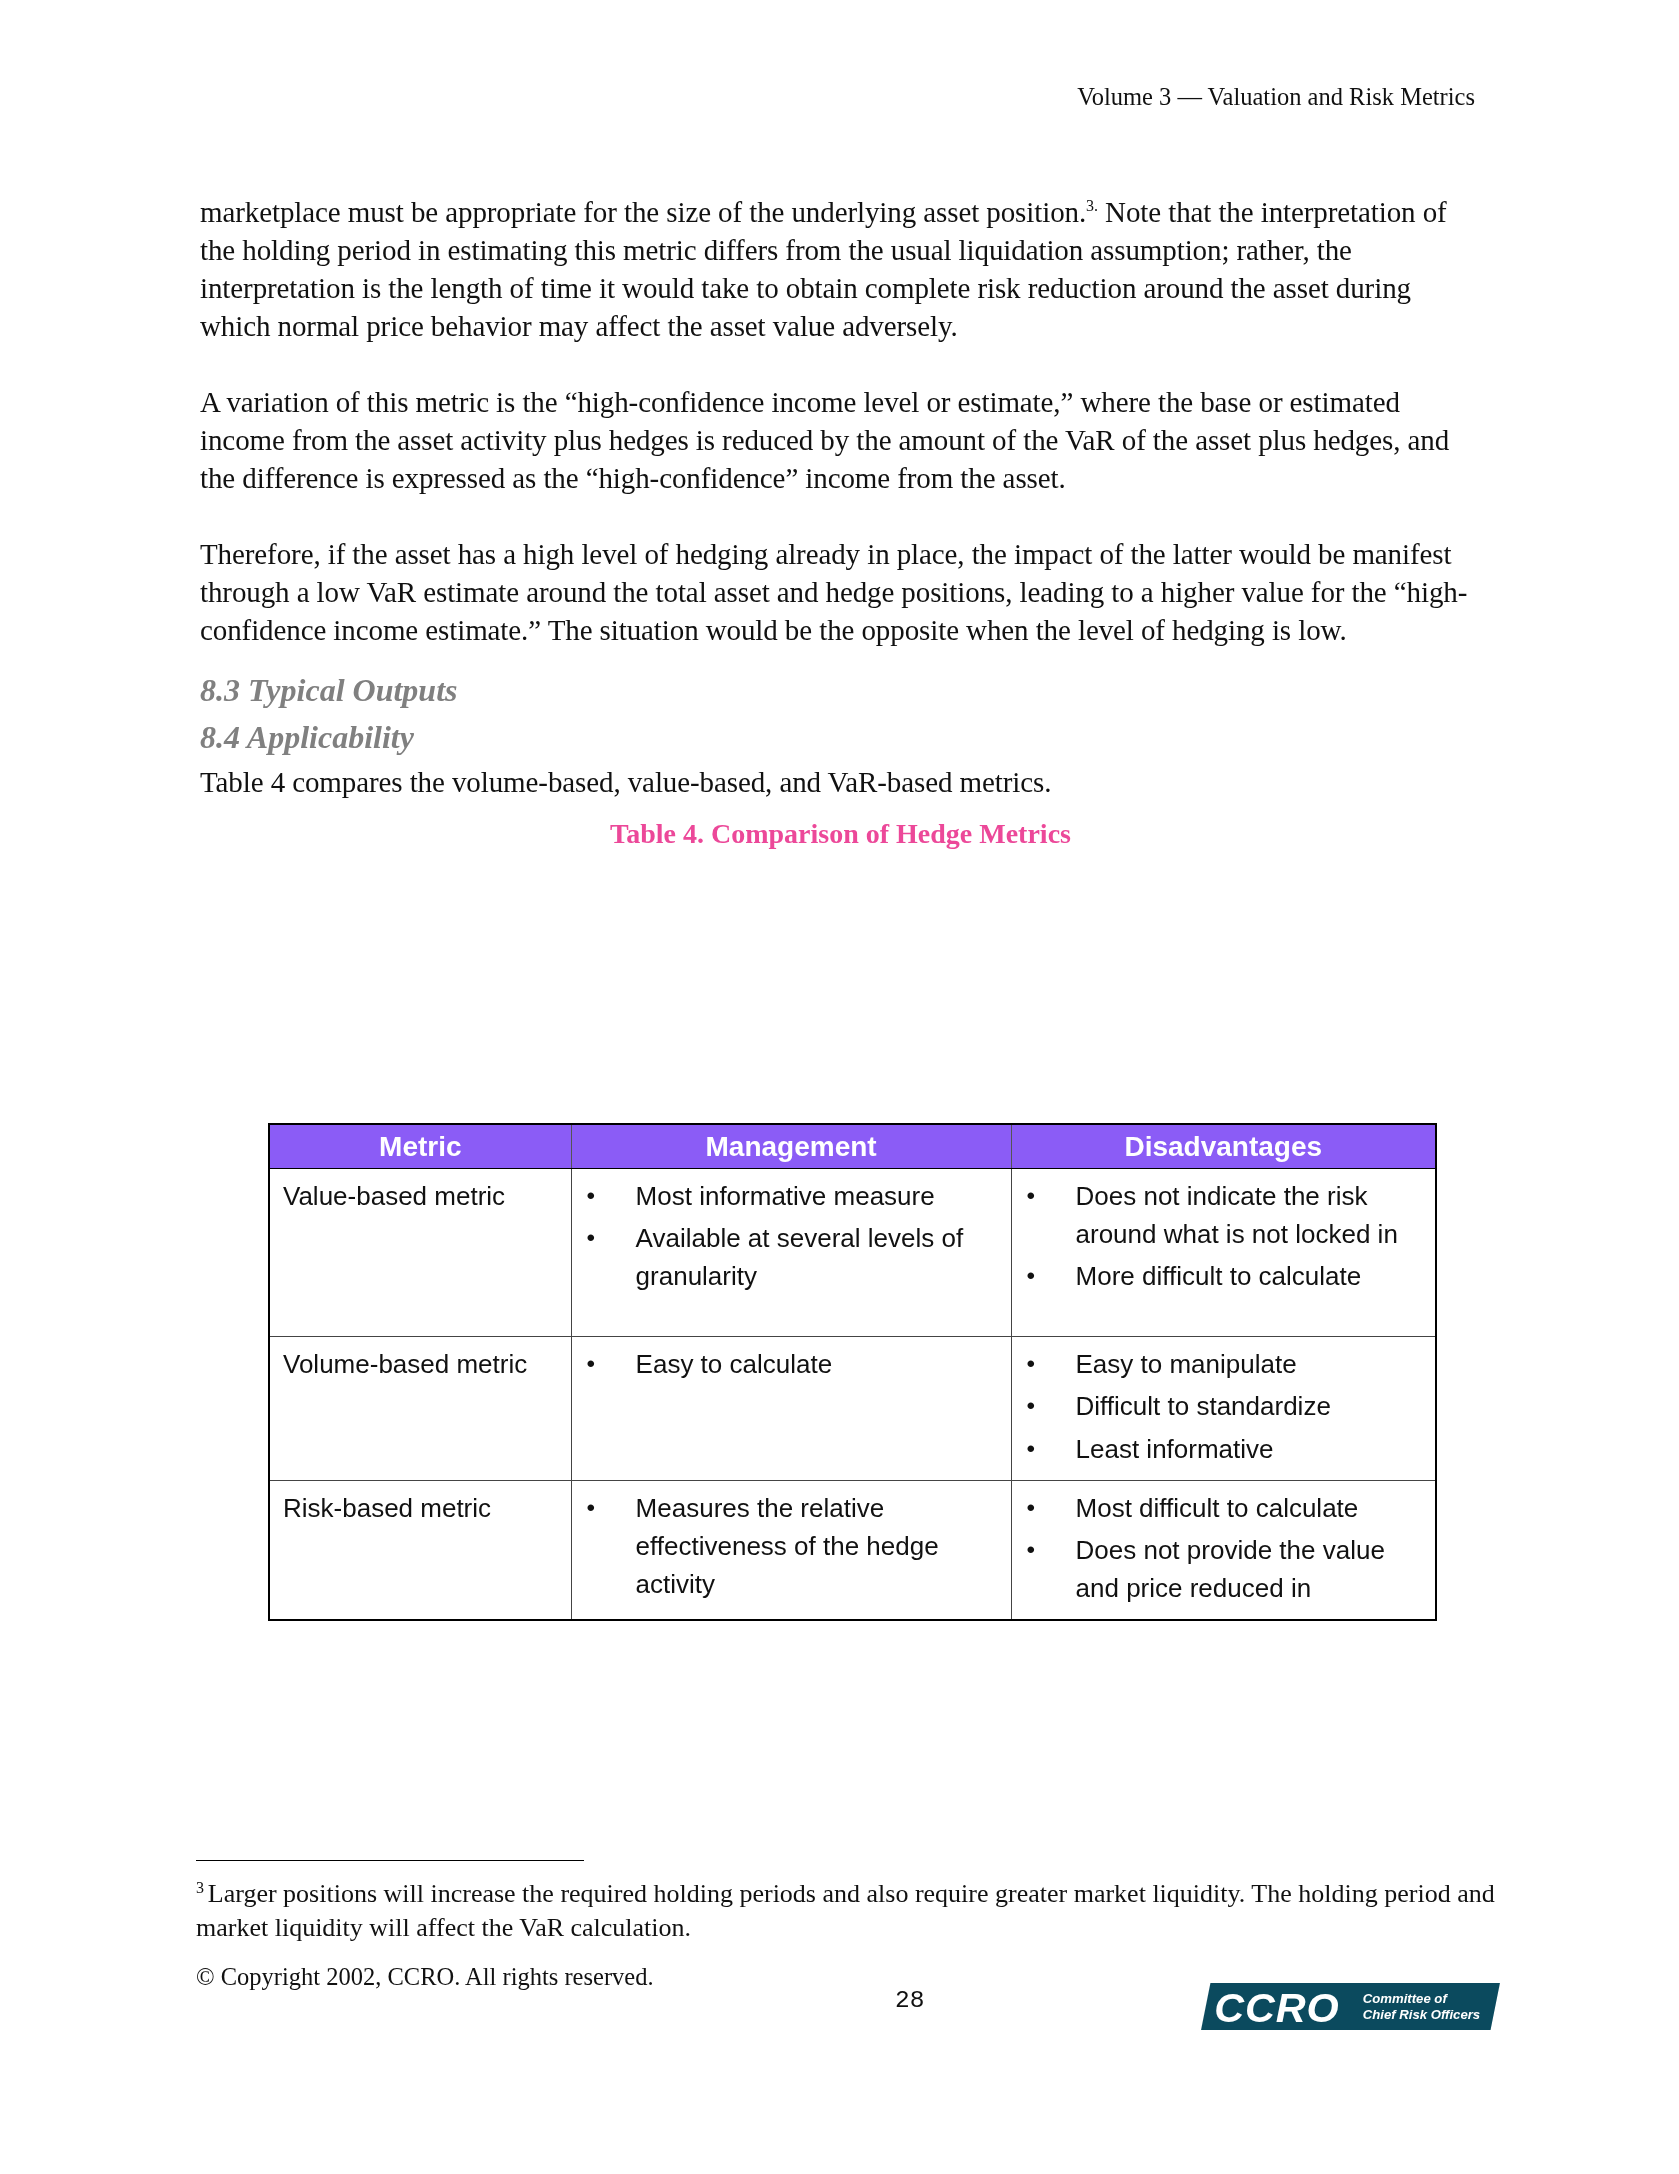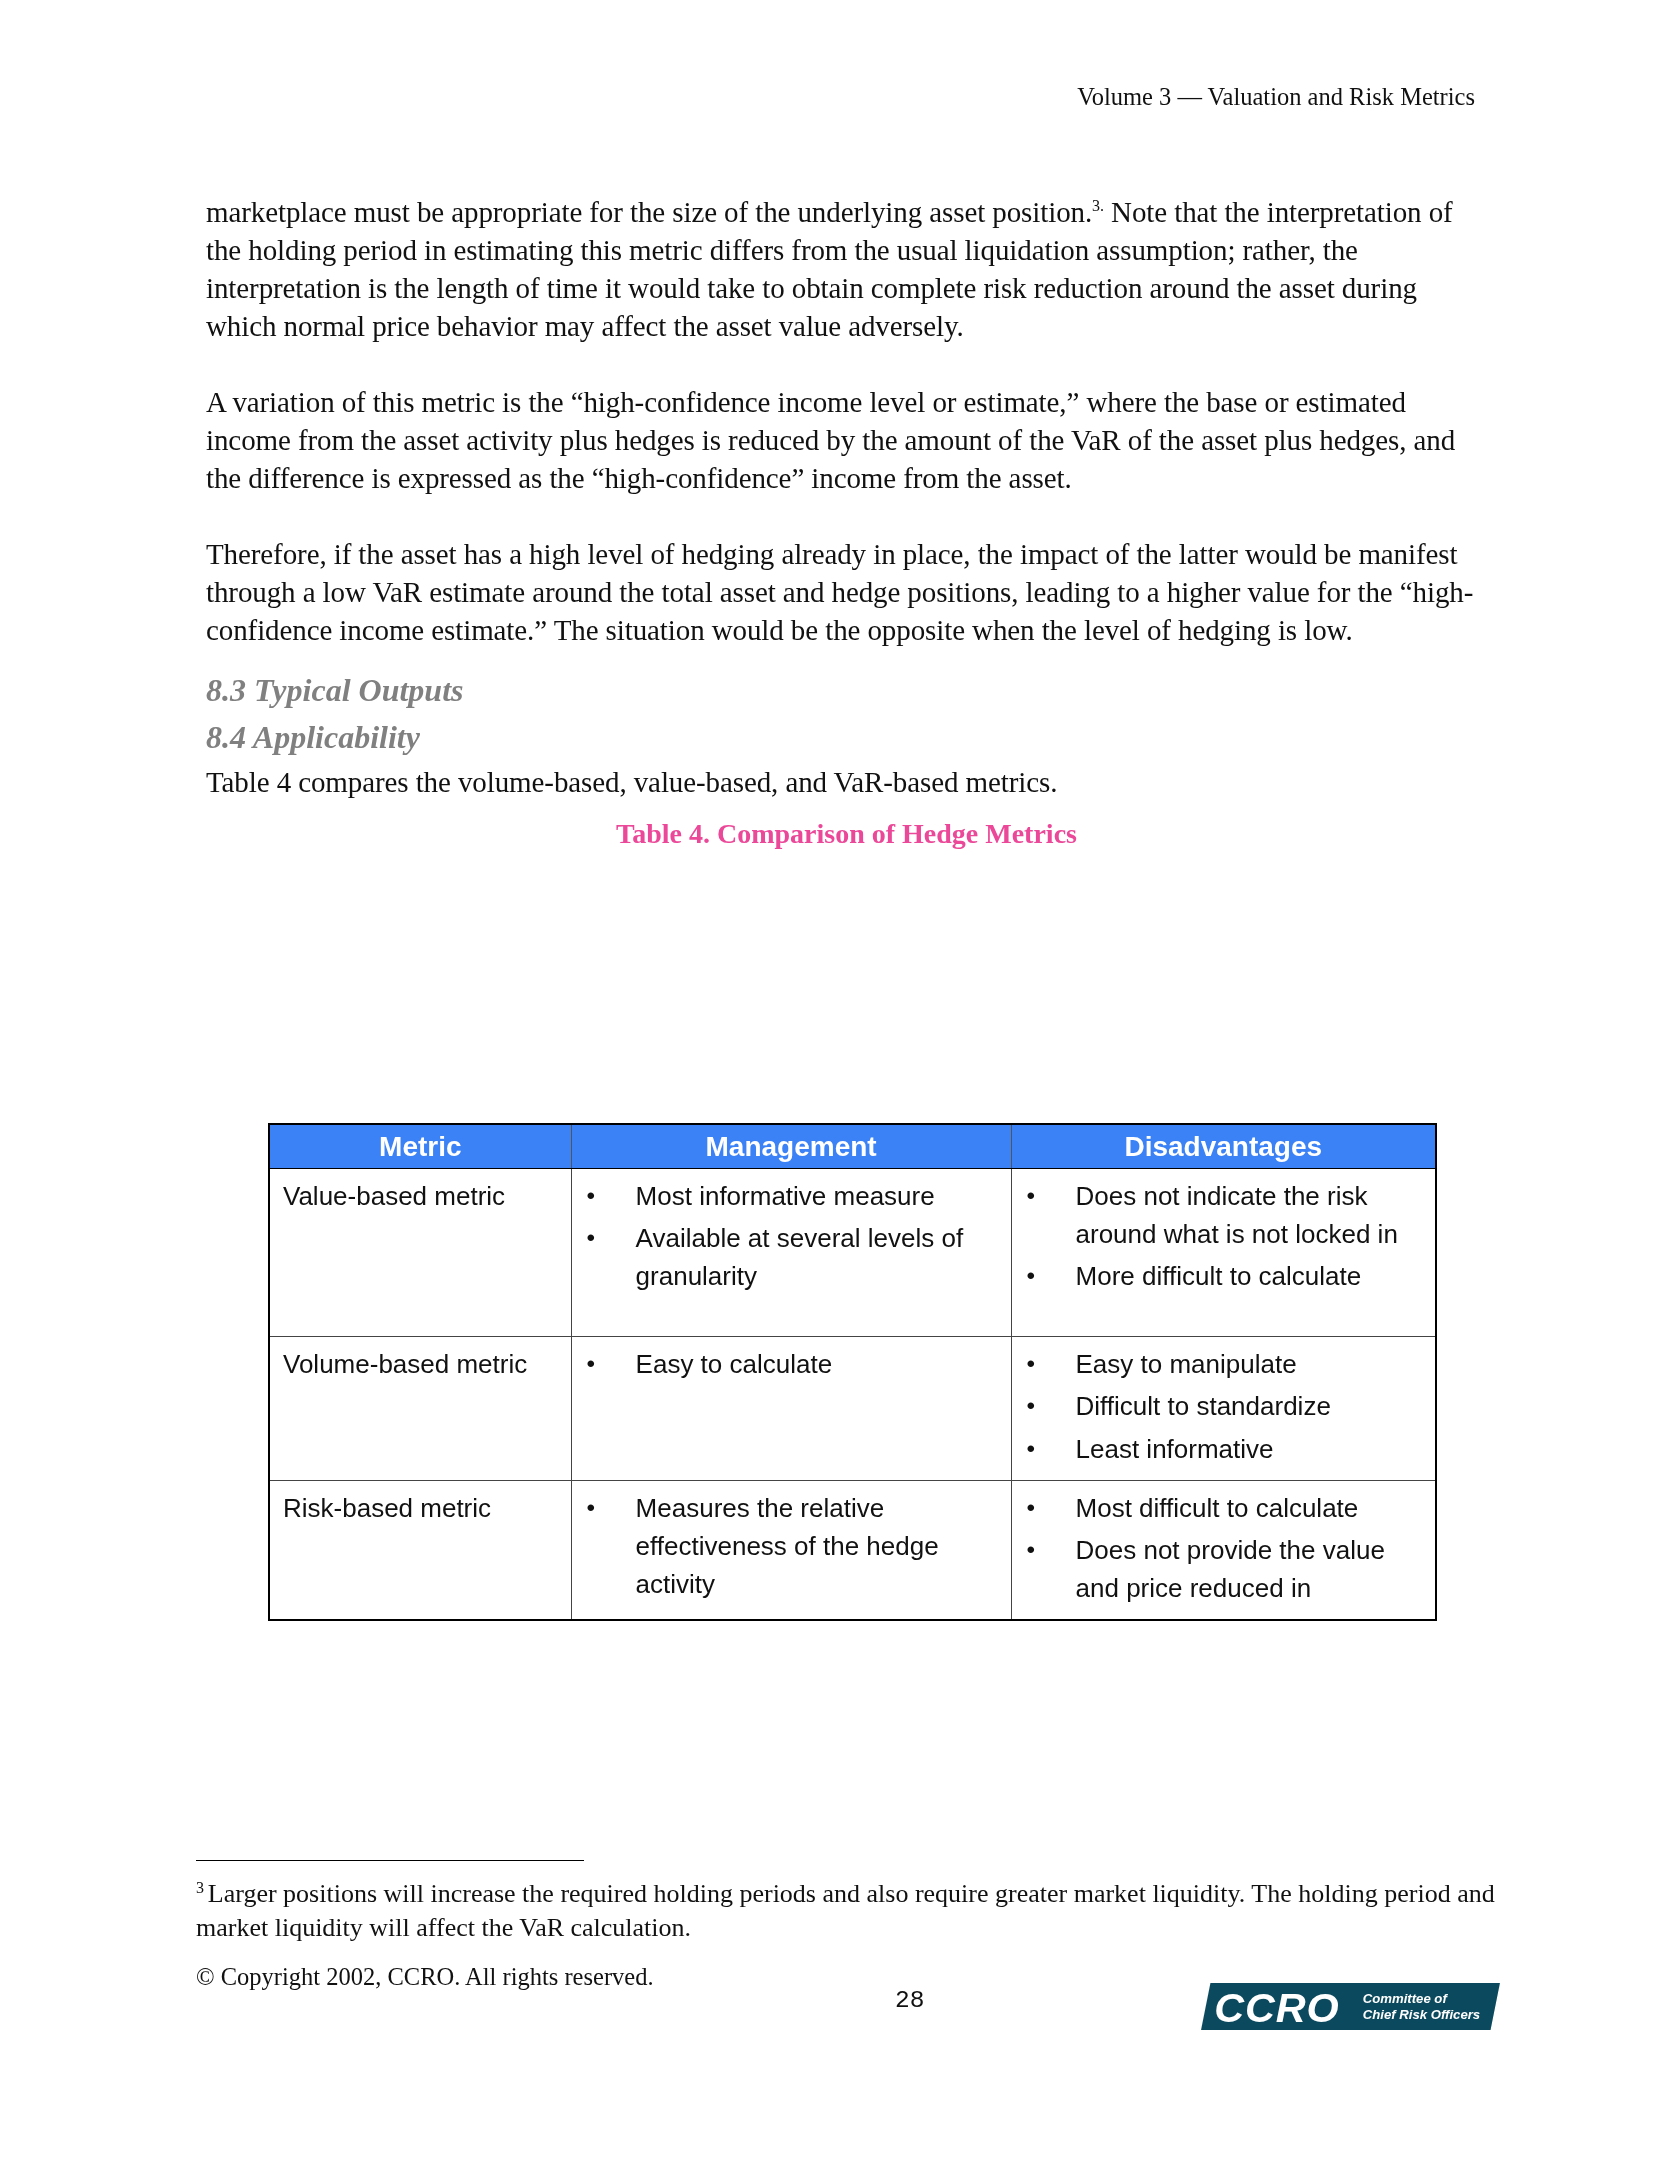--- a/index.html
+++ b/index.html
@@ -1,41 +1,41 @@
 <!DOCTYPE html>
 <html style="font-size:15px"><head>
 <meta charset="utf-8">
 <style>
   html, body { margin:0; padding:0; background:#ffffff; }
   body { width:1680px; height:2174px; position:relative; overflow:hidden; color:#111; }
   .running-header {
     position:absolute; top:83px; right:205px;
     font-family: "Liberation Serif", serif; font-size:24.5px; color:#111;
   }
-  .content { position:absolute; left:206px; width:1281px; top:193px; }
+  .content { position:absolute; left:200px; width:1281px; top:193px; }
   .para {
     font-family: "Liberation Serif", serif; font-size:29px; line-height:38px;
     margin:0 0 38px 0; color:#111; letter-spacing:-0.1px;
   }
   .para sup { font-size:16px; vertical-align: 11.3px; line-height:0; }
   .heading {
     font-family: "Liberation Serif", serif; font-style:italic; font-size:32px;
     color:#808080; margin:0 0 5.6px 0; line-height:41px;
   }
   .caption {
     font-family: "Liberation Serif", serif; font-weight:bold; font-size:28px;
     text-align:center; margin: 17px 0 36px 0; color:#ec4899;
   }
   table.metrics {
     position:absolute; left:268px; top:1123px; width:1169px;
     border-collapse:collapse; border:2.8px solid #000;
     font-family: "Liberation Sans", sans-serif; font-size:26px; color:#111;
   }
   table.metrics th {
-    background:#3b82f6; color:#ffffff; font-weight:bold; font-size:28px;
+    background:#8b5cf6; color:#ffffff; font-weight:bold; font-size:28px;
     height:43px; padding:0; border-left:0.9px solid #555; border-right:0.9px solid #555;
     border-bottom:0.9px solid #000;
   }
   table.metrics td {
     vertical-align:top; border:0.9px solid #444; padding:7.5px 13px 7.5px 13px; line-height:38px;
   }
   td.metric-cell { padding-left:13px; }
   ul.blist { list-style:none; margin:0; padding:0; }
   ul.blist li { position:relative; padding-left:51px; margin-bottom:4.7px; }
   ul.blist li::before {

